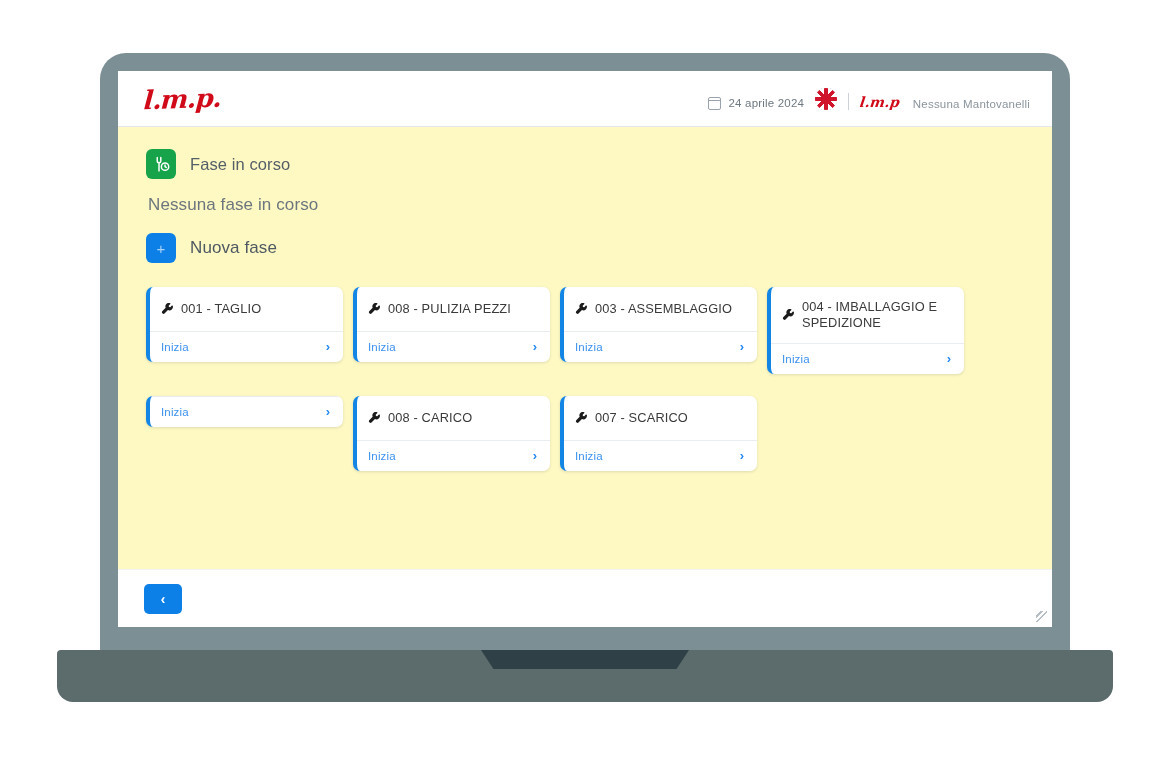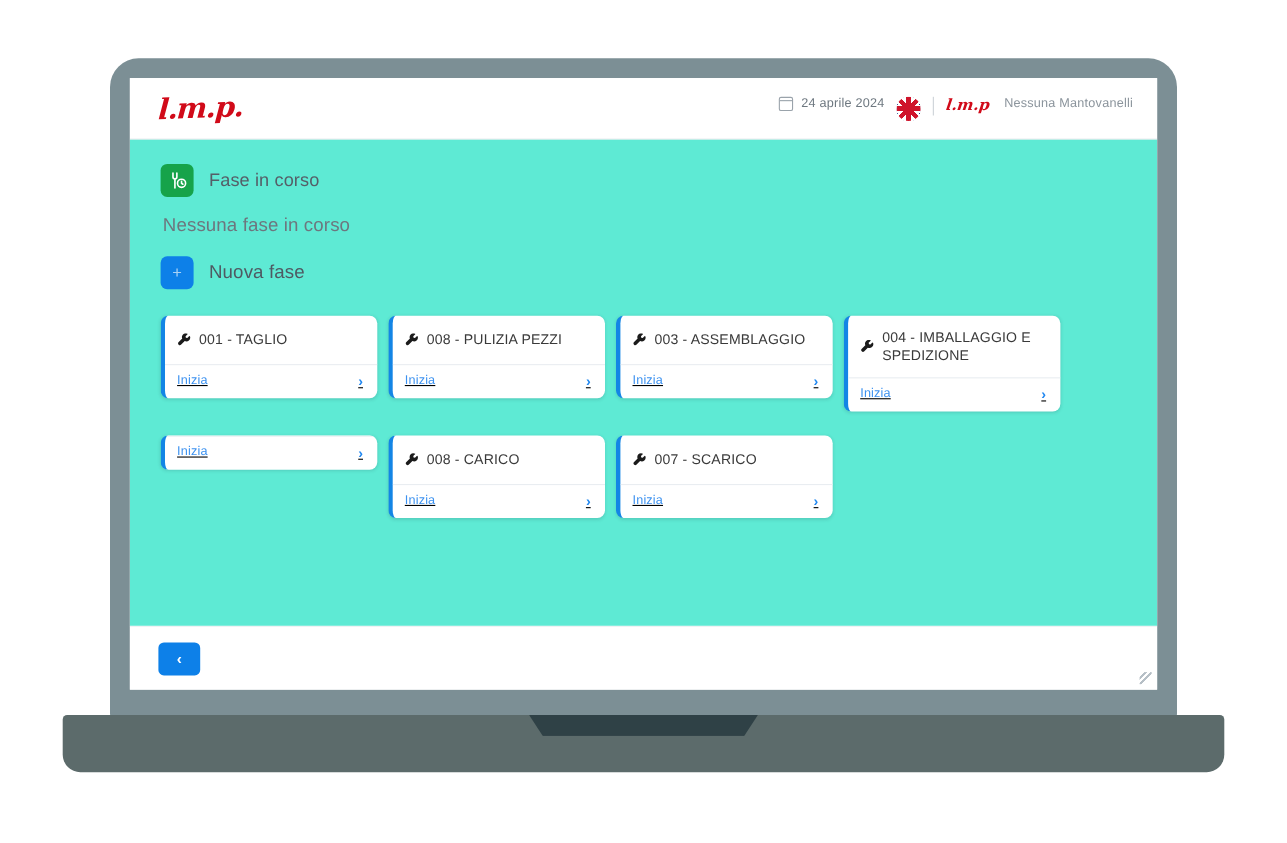--- a/index.html
+++ b/index.html
@@ -79,21 +79,21 @@
     font-size: 26px;
     color: #d10a19;
     letter-spacing: -1px;
     transform: skewX(-6deg) rotate(-2deg);
     user-select: none;
   }
 
   .header-right {
     margin-left: auto;
     display: flex;
-    align-items: flex-start;
+    align-items: flex-end;
     gap: 11px;
   }
 
   .date-chip {
     display: flex;
     align-items: center;
     gap: 7px;
     font-size: 11.5px;
     color: #6e7880;
     letter-spacing: .2px;
@@ -148,21 +148,21 @@
 
   .user-name {
     font-size: 11.5px;
     color: #8b949c;
     letter-spacing: .2px;
   }
 
   
   .content {
     flex: 1 1 auto;
-    background: #5eead4;
+    background: #fef9c3;
     padding: 22px 28px 16px 28px;
     overflow: hidden;
   }
 
   .section-row {
     display: flex;
     align-items: center;
     gap: 14px;
   }
 
@@ -241,24 +241,23 @@
   .card-title {
     font-size: 12.8px;
     color: #3a3a3a;
     line-height: 1.28;
     letter-spacing: .15px;
   }
 
   .card-foot {
     border-top: 1px solid #e9edf1;
     display: flex;
-    align-items: flex-start;
+    align-items: flex-end;
     justify-content: space-between;
     padding: 8px 13px 9px 11px;
-    text-decoration: underline;
   }
 
   .card-action {
     font-size: 11.5px;
     color: #3d92f0;
     letter-spacing: .15px;
   }
 
   .chev-right {
     color: #2288f0;

